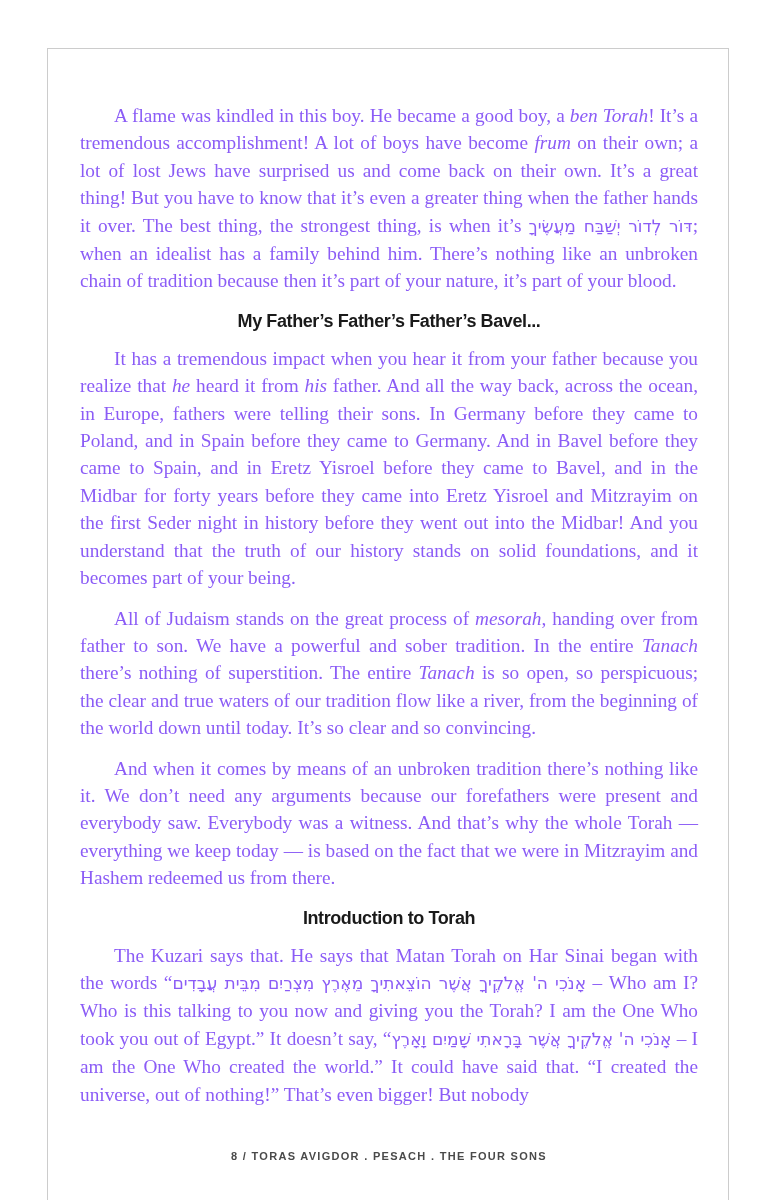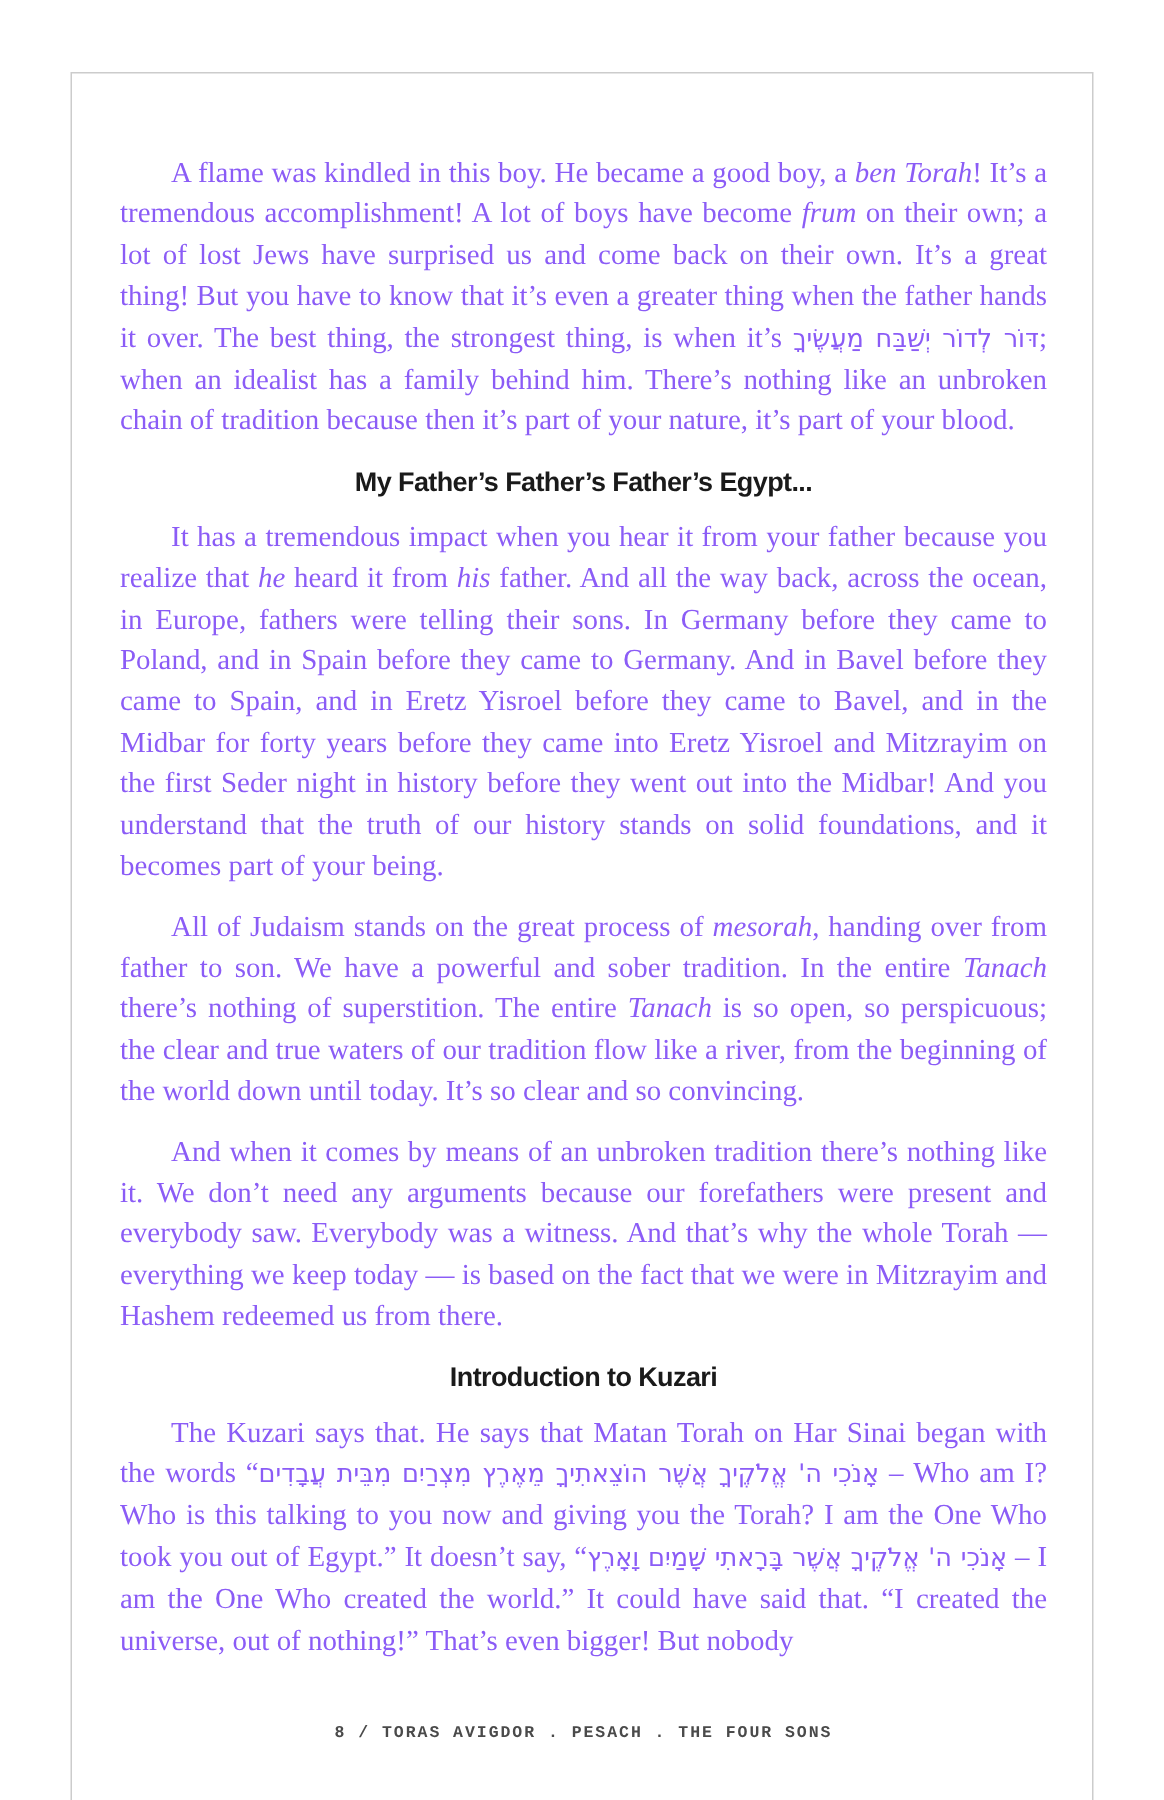--- a/index.html
+++ b/index.html
@@ -50,37 +50,37 @@
     font-style: italic;
   }
   .hebrew {
     font-family: "DejaVu Sans", sans-serif;
     font-size: 17px;
     direction: rtl;
     unicode-bidi: isolate;
   }
   .footer {
     text-align: center;
-    font-family: Liberation Mono, monospace;
+    font-family: Liberation Sans, sans-serif;
     font-weight: 700;
     font-size: 11px;
     letter-spacing: 1.3px;
     color: #4a4a4a;
     margin-top: 42px;
   }
 </style>
 </head>
 <body>
 
 <div class="sheet">
   <div class="content" id="content">
       <p class="para"><span>A flame was kindled in this boy. He became a good boy, a </span><span class="italic">ben Torah</span><span>! It’s a tremendous accomplishment! A lot of boys have become </span><span class="italic">frum</span><span> on their own; a lot of lost Jews have surprised us and come back on their own. It’s a great thing! But you have to know that it’s even a greater thing when the father hands it over. The best thing, the strongest thing, is when it’s </span><span class="hebrew">דּוֹר לְדוֹר יְשַׁבַּח מַעֲשֶׂיךָ</span><span>; when an idealist has a family behind him. There’s nothing like an unbroken chain of tradition because then it’s part of your nature, it’s part of your blood.</span></p>
-      <h2 class="head"><span>My Father’s Father’s Father’s Egypt...</span></h2>
+      <h2 class="head"><span>My Father’s Father’s Father’s Bavel...</span></h2>
       <p class="para"><span>It has a tremendous impact when you hear it from your father because you realize that </span><span class="italic">he</span><span> heard it from </span><span class="italic">his</span><span> father. And all the way back, across the ocean, in Europe, fathers were telling their sons. In Germany before they came to Poland, and in Spain before they came to Germany. And in Bavel before they came to Spain, and in Eretz Yisroel before they came to Bavel, and in the Midbar for forty years before they came into Eretz Yisroel and Mitzrayim on the first Seder night in history before they went out into the Midbar! And you understand that the truth of our history stands on solid foundations, and it becomes part of your being.</span></p>
       <p class="para"><span>All of Judaism stands on the great process of </span><span class="italic">mesorah</span><span>, handing over from father to son. We have a powerful and sober tradition. In the entire </span><span class="italic">Tanach</span><span> there’s nothing of superstition. The entire </span><span class="italic">Tanach</span><span> is so open, so perspicuous; the clear and true waters of our tradition flow like a river, from the beginning of the world down until today. It’s so clear and so convincing.</span></p>
       <p class="para"><span>And when it comes by means of an unbroken tradition there’s nothing like it. We don’t need any arguments because our forefathers were present and everybody saw. Everybody was a witness. And that’s why the whole Torah — everything we keep today — is based on the fact that we were in Mitzrayim and Hashem redeemed us from there.</span></p>
-      <h2 class="head"><span>Introduction to Kuzari</span></h2>
+      <h2 class="head"><span>Introduction to Torah</span></h2>
       <p class="para"><span>The Kuzari says that. He says that Matan Torah on Har Sinai began with the words “</span><span class="hebrew">אָנֹכִי ה' אֱלֹקֶיךָ אֲשֶׁר הוֹצֵאתִיךָ מֵאֶרֶץ מִצְרַיִם מִבֵּית עֲבָדִים</span><span> – Who am I? Who is this talking to you now and giving you the Torah? I am the One Who took you out of Egypt.” It doesn’t say, “</span><span class="hebrew">אָנֹכִי ה' אֱלֹקֶיךָ אֲשֶׁר בָּרָאתִי שָׁמַיִם וָאָרֶץ</span><span> – I am the One Who created the world.” It could have said that. “I created the universe, out of nothing!” That’s even bigger! But nobody</span></p>
     </div>
   <div class="footer">
     <span>8 / TORAS AVIGDOR . PESACH . THE FOUR SONS</span>
   </div>
 </div>
 
 </body></html>

